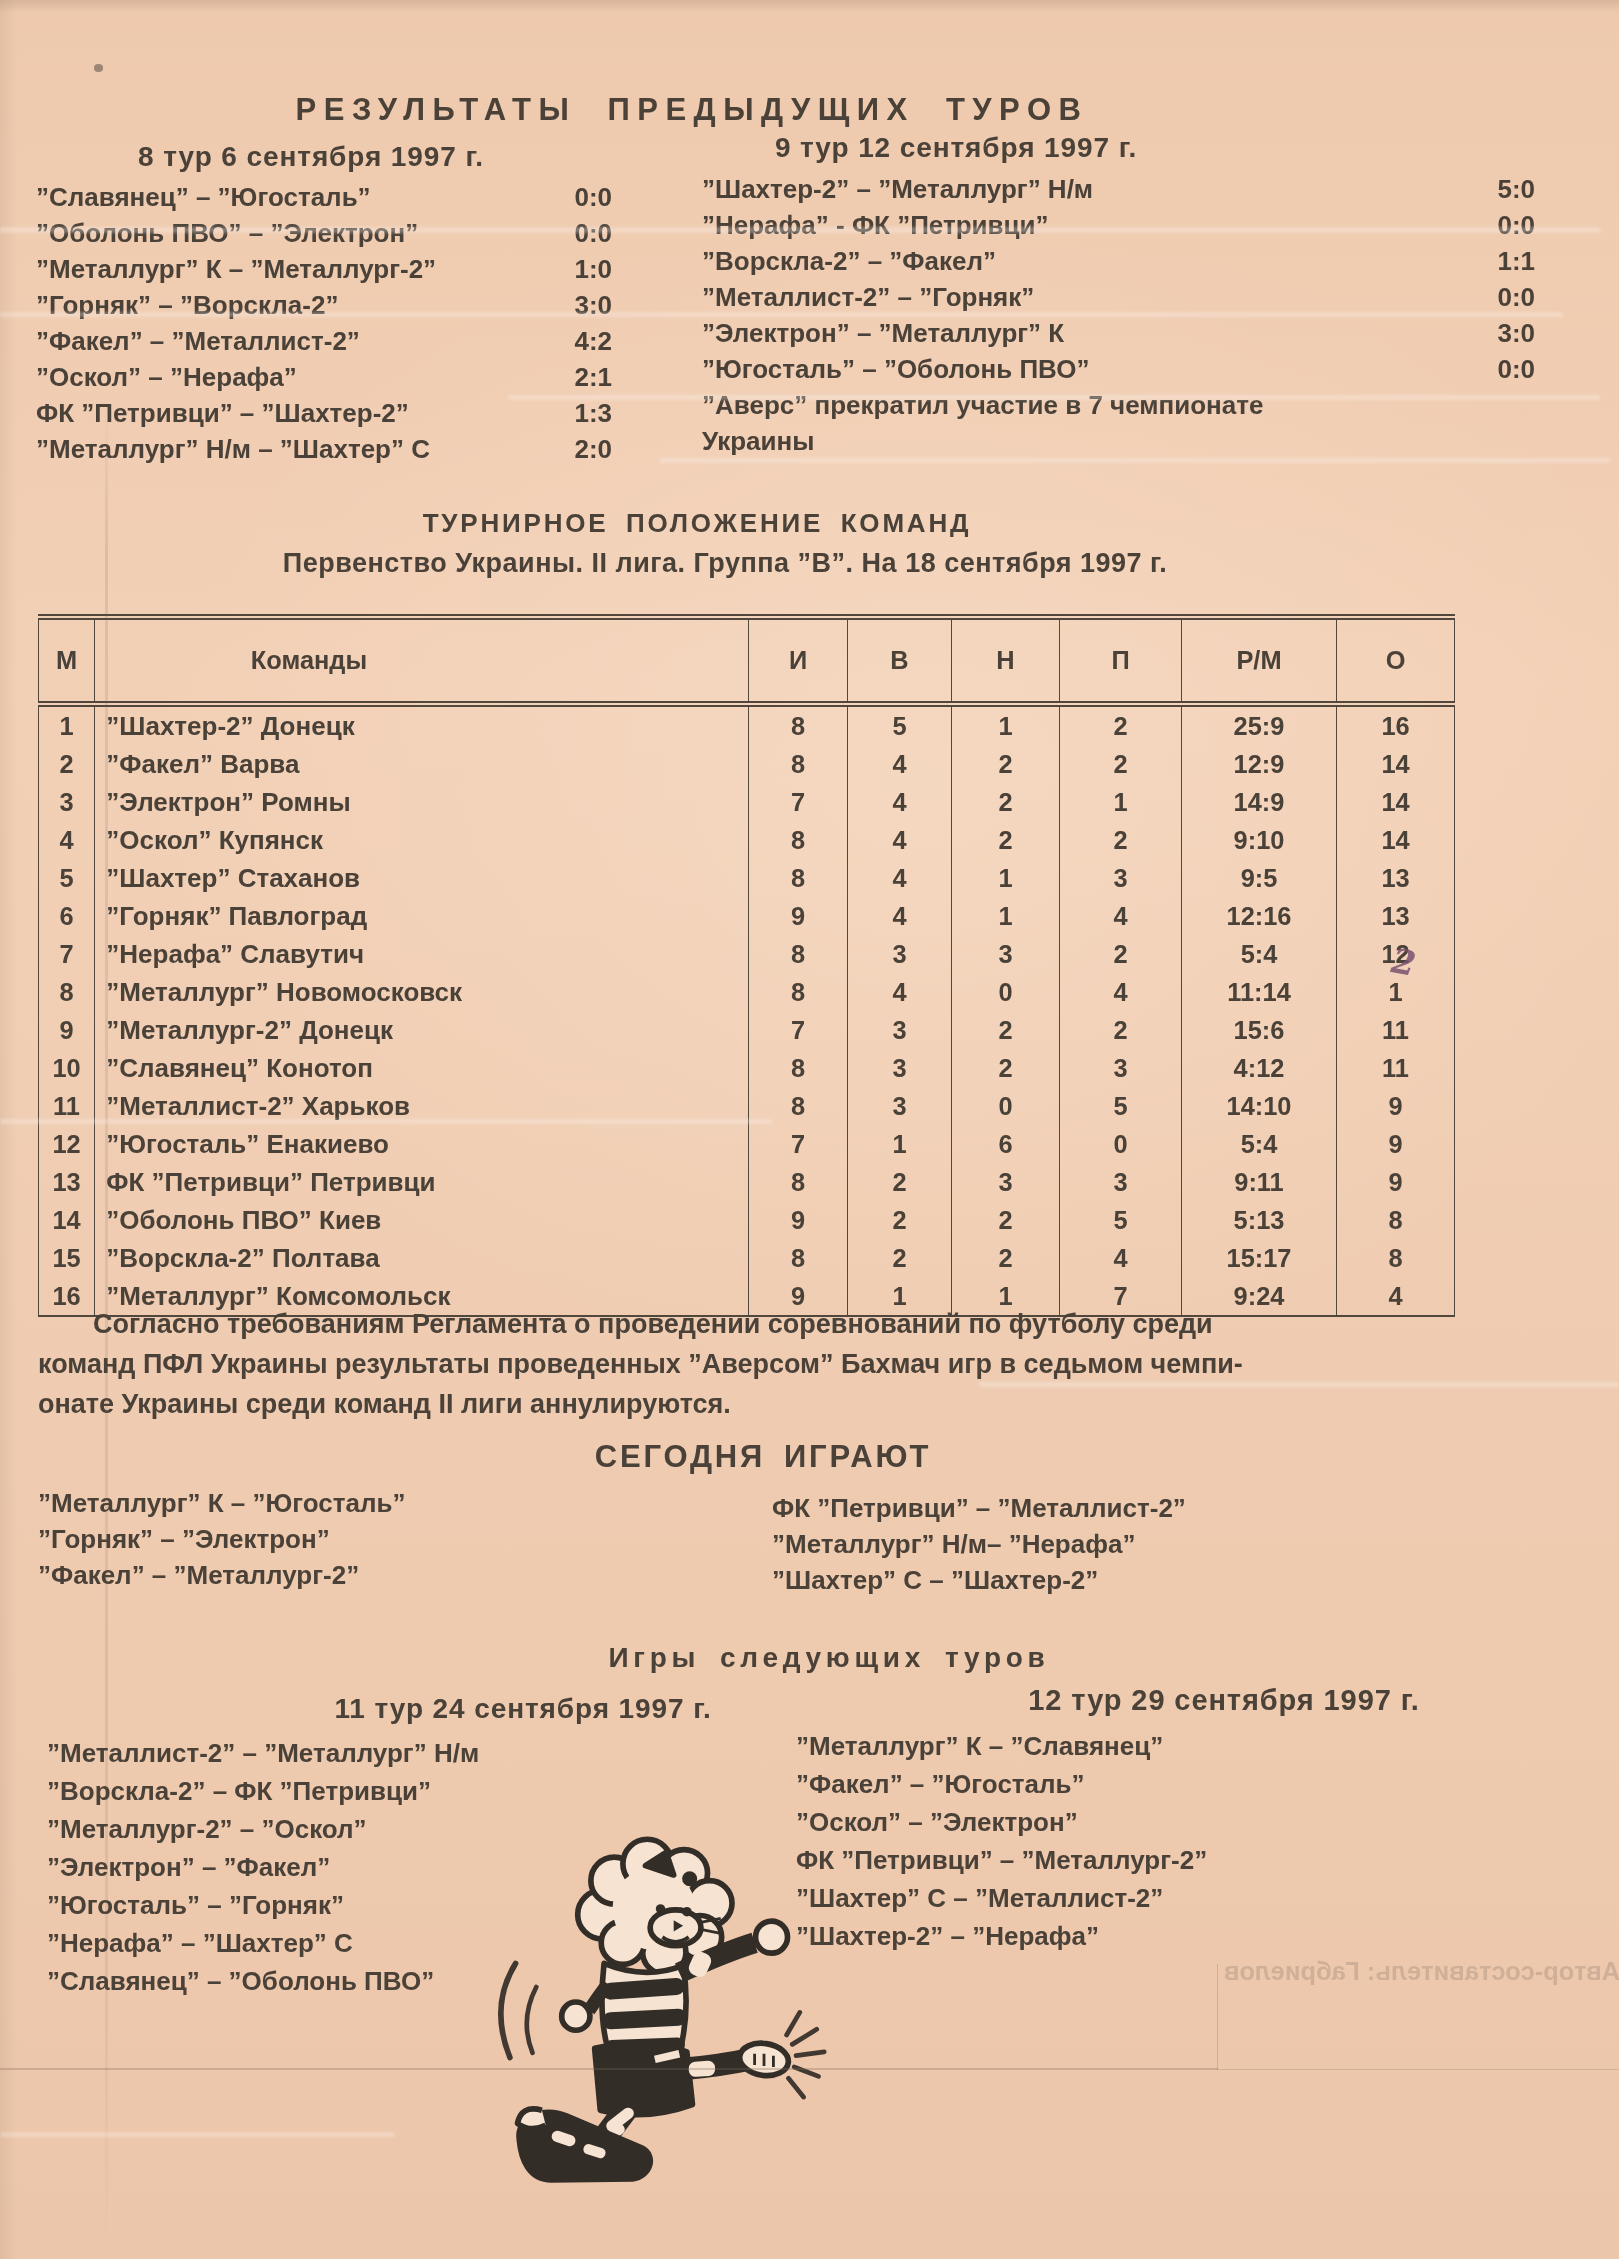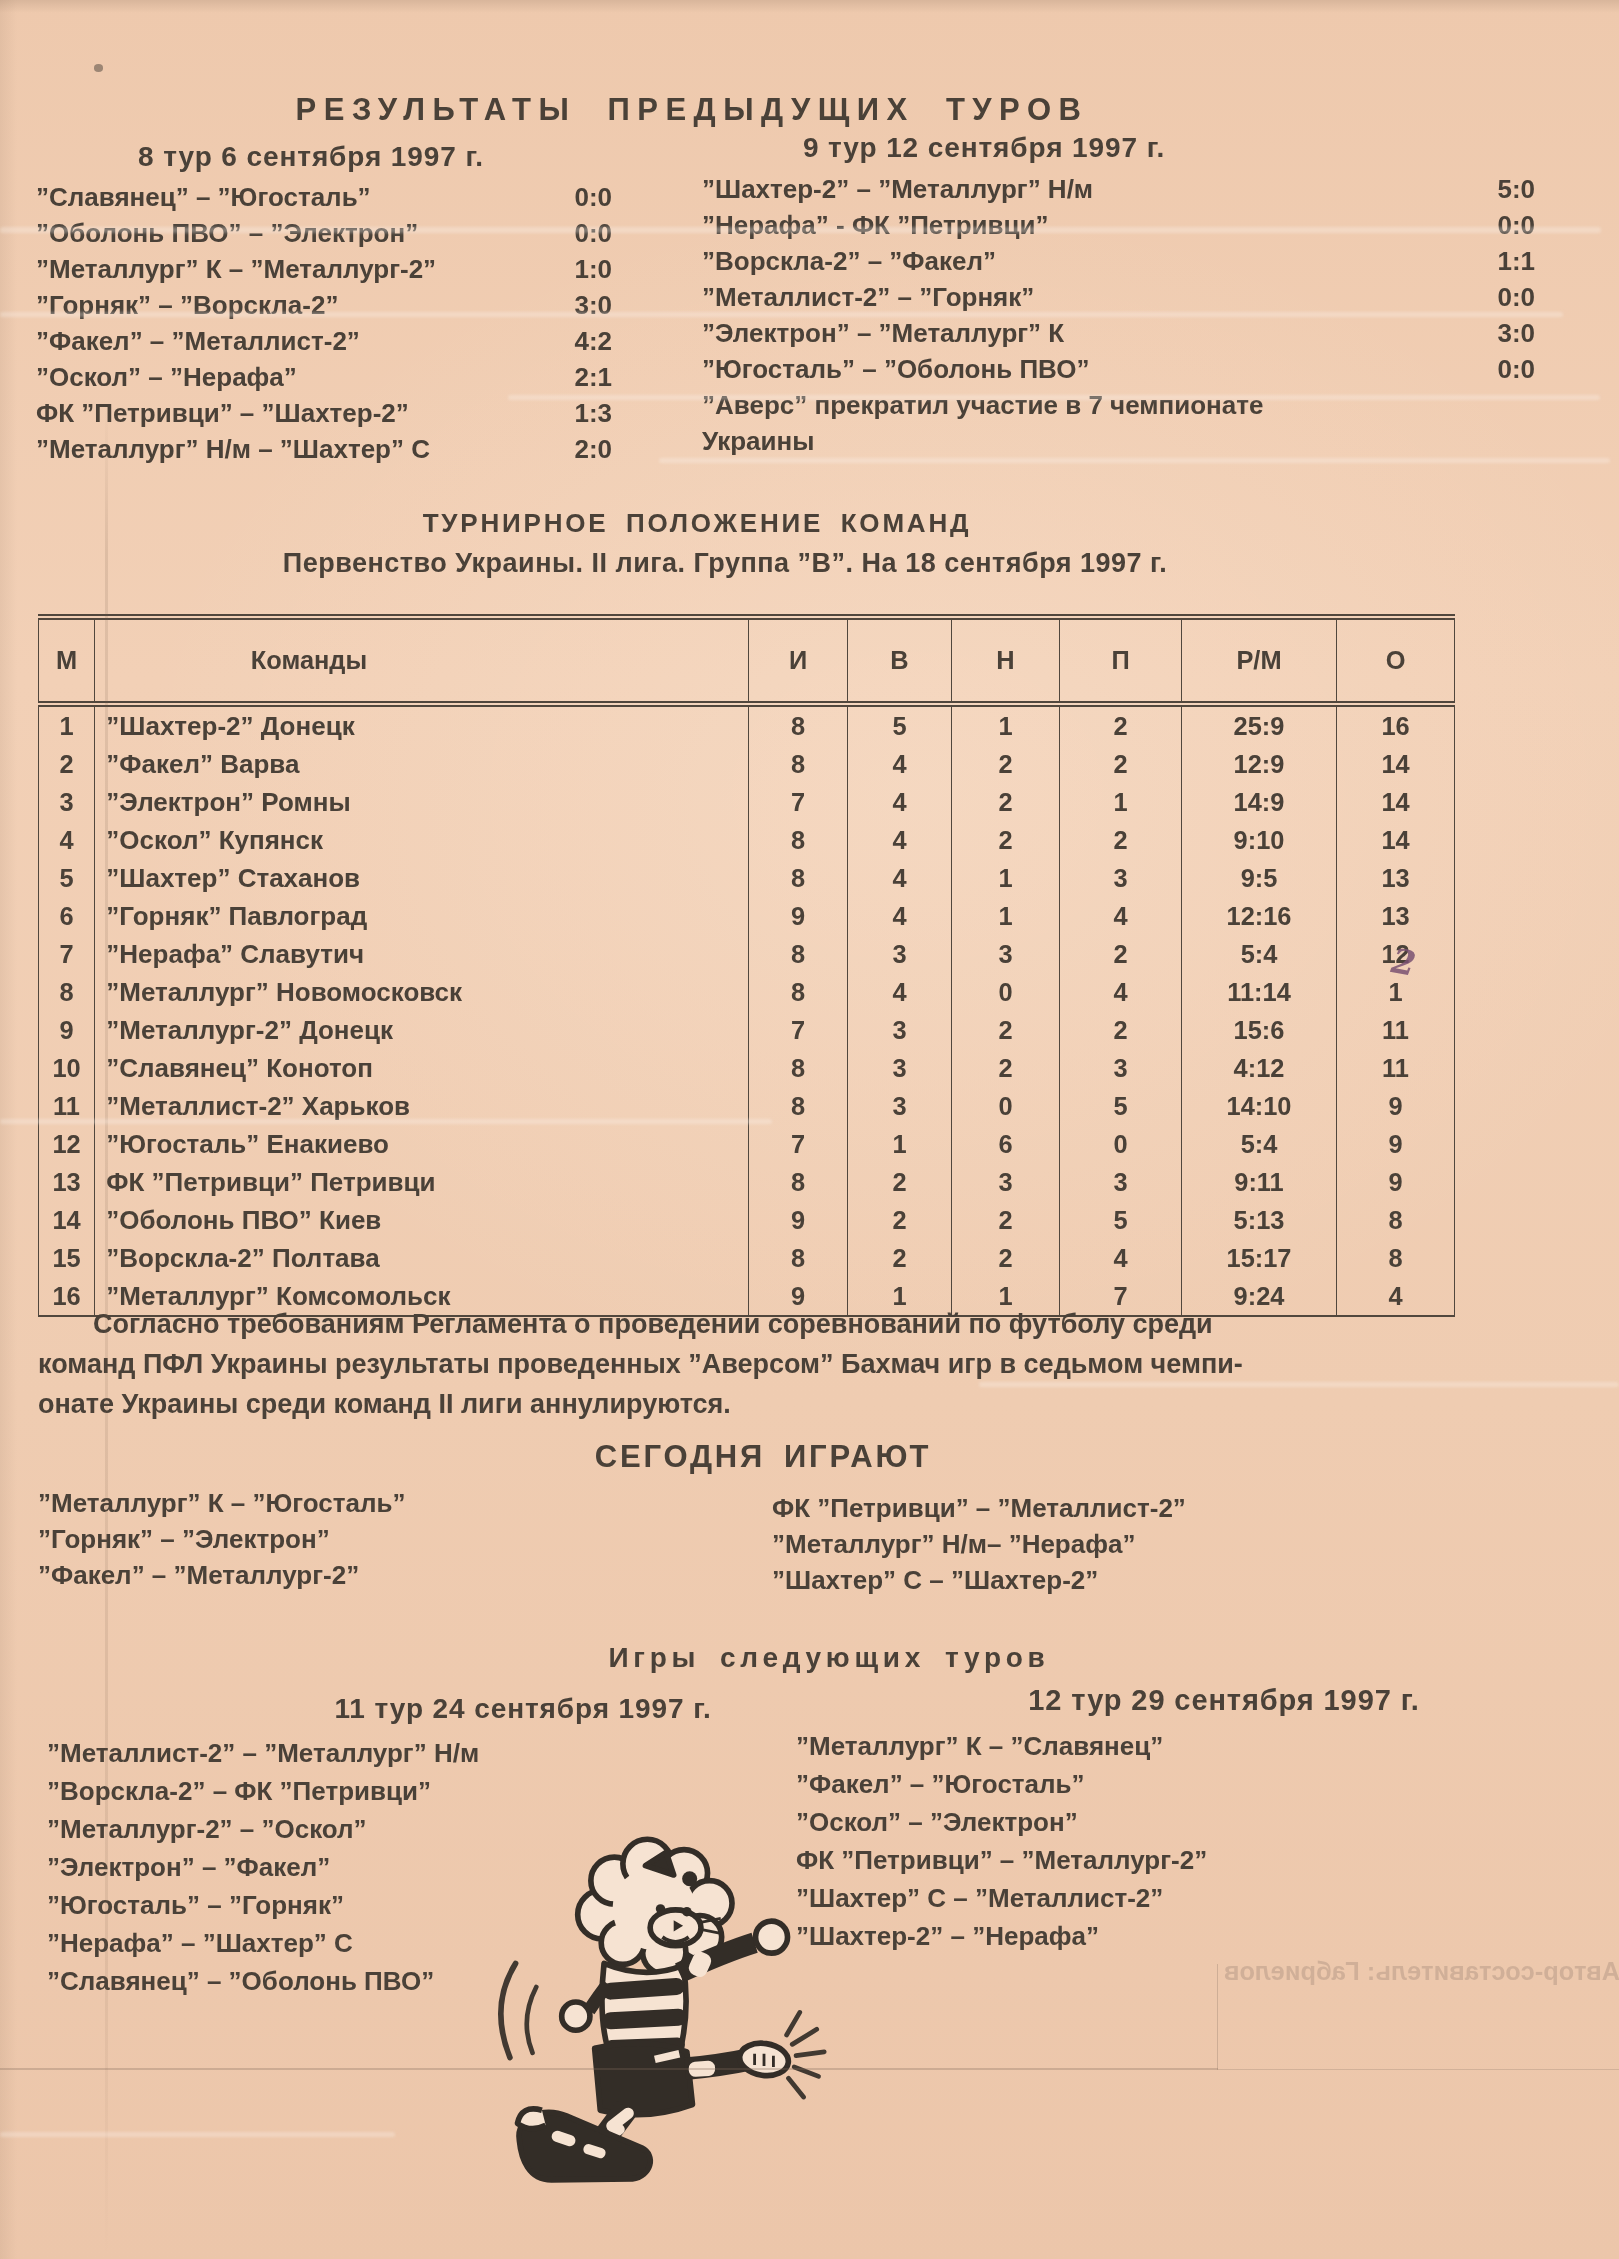--- a/index.html
+++ b/index.html
@@ -50,21 +50,21 @@
   .ghost-rule{position:absolute;left:0px;top:2068px;width:1218px;height:1.9px;background:rgba(130,105,90,.30);filter:blur(0.4px);}
   .mascot{position:absolute;left:461px;top:1822px;}
 </style>
 </head>
 <body>
 
 <div class="page">
 
   <div class="hdr title" style="left:692px;top:92px;">РЕЗУЛЬТАТЫ ПРЕДЫДУЩИХ ТУРОВ</div>
   <div class="hdr round-hdr" style="left:311px;top:141px;">8 тур 6 сентября 1997 г.</div>
-  <div class="hdr round-hdr" style="left:956px;top:132px;margin-left:28px;">9 тур 12 сентября 1997 г.</div>
+  <div class="hdr round-hdr" style="left:956px;top:132px;">9 тур 12 сентября 1997 г.</div>
 
   <div class="mlist" style="left:36px;top:182px;width:576px;" id="round8-list">
       <div class="mline">
         <span>”Славянец” – ”Югосталь”</span>
         <span class="score">0:0</span>
       </div>
       <div class="mline">
         <span>”Оболонь ПВО” – ”Электрон”</span>
         <span class="score">0:0</span>
       </div>

